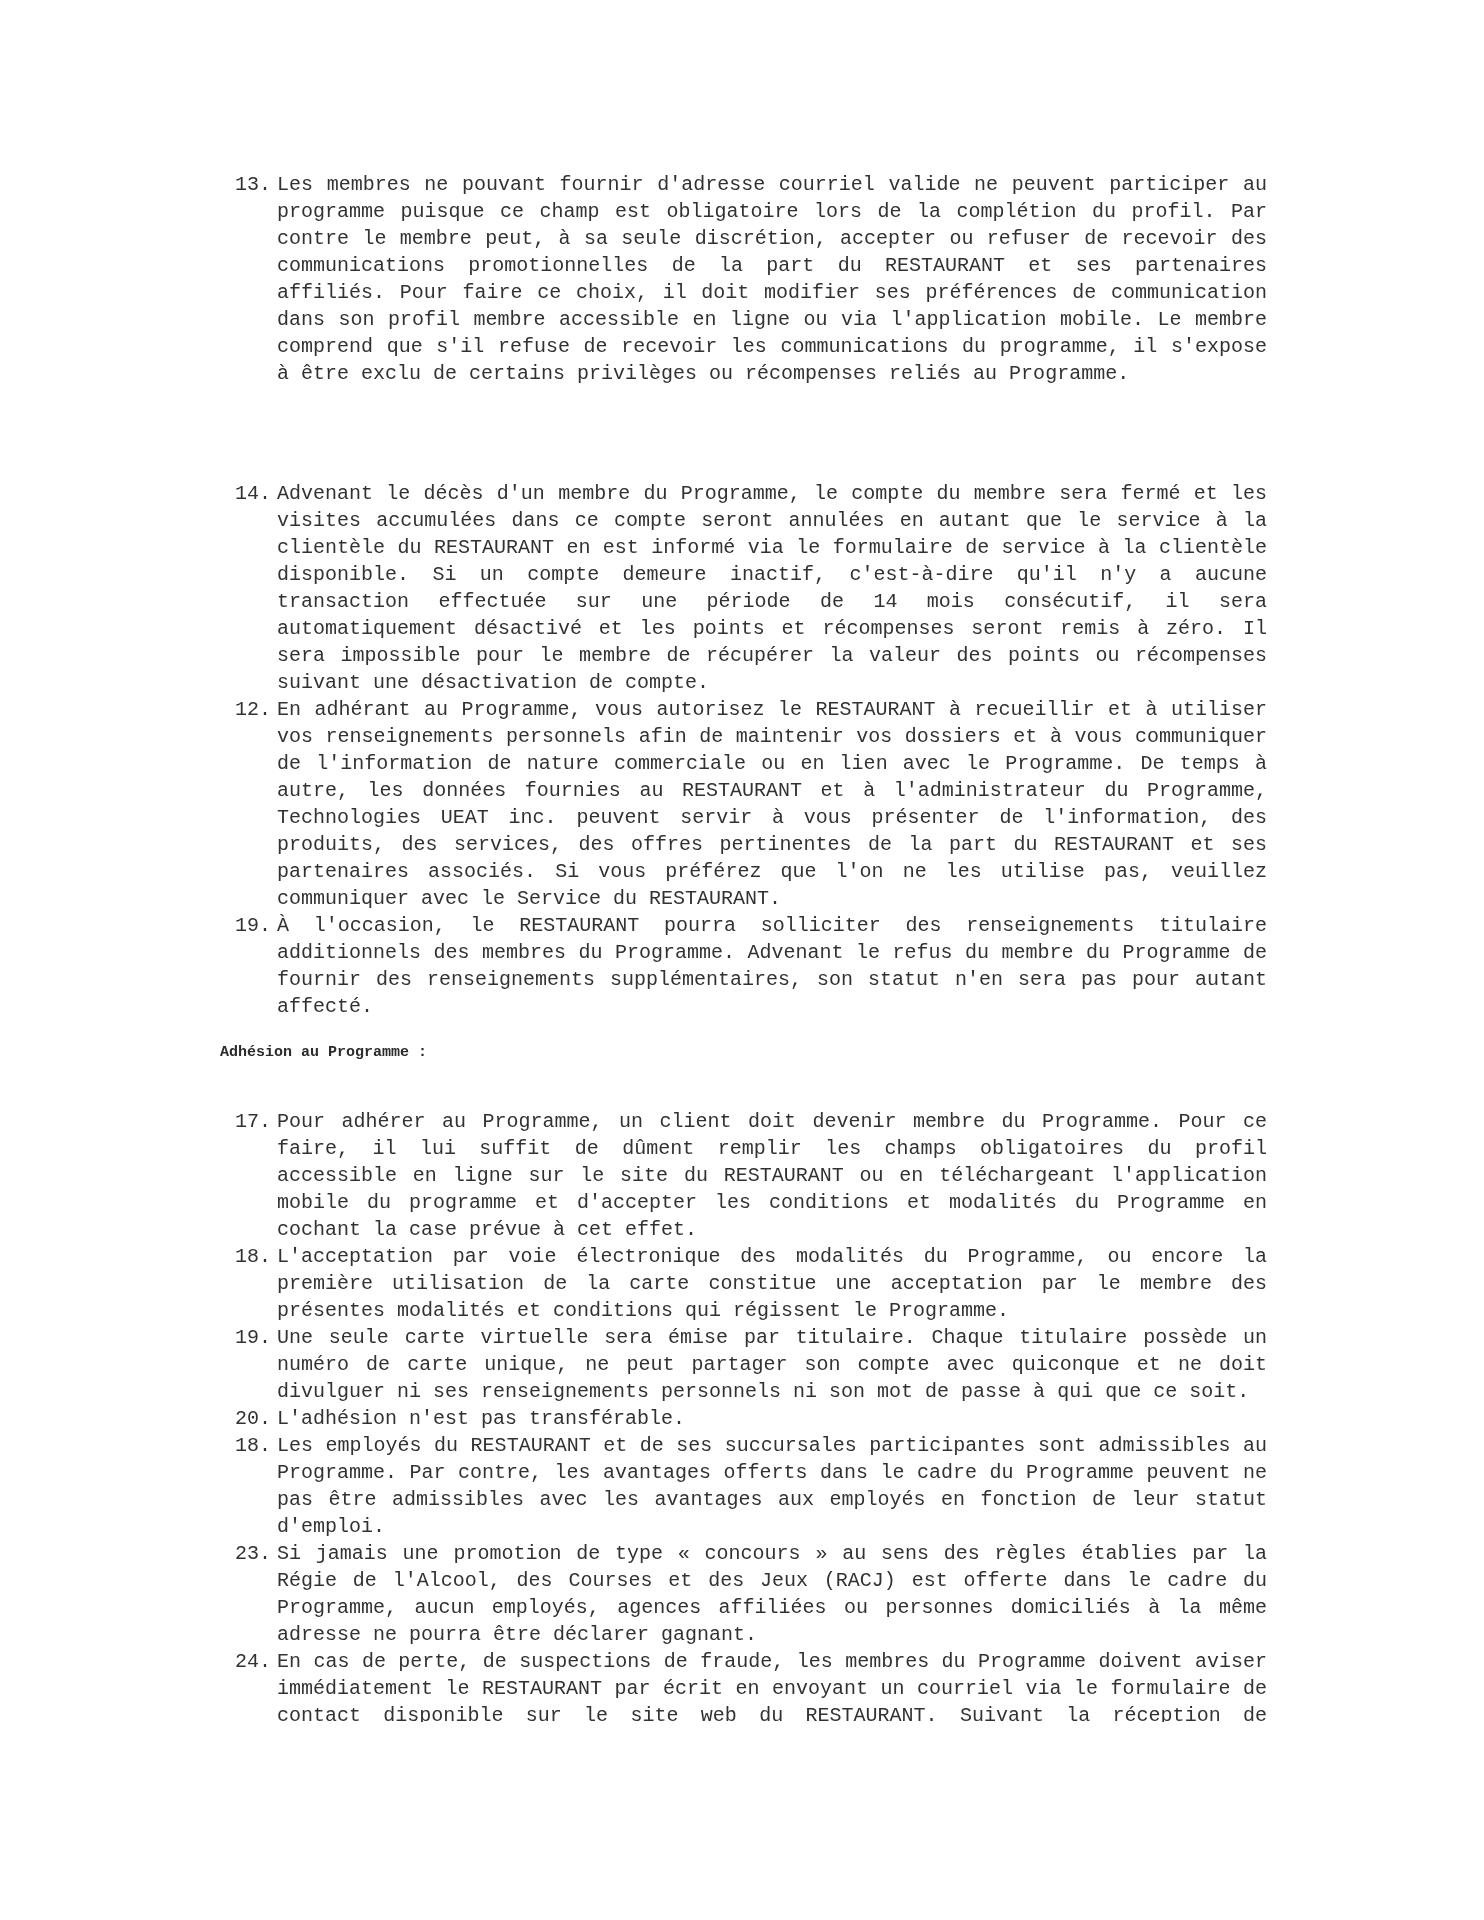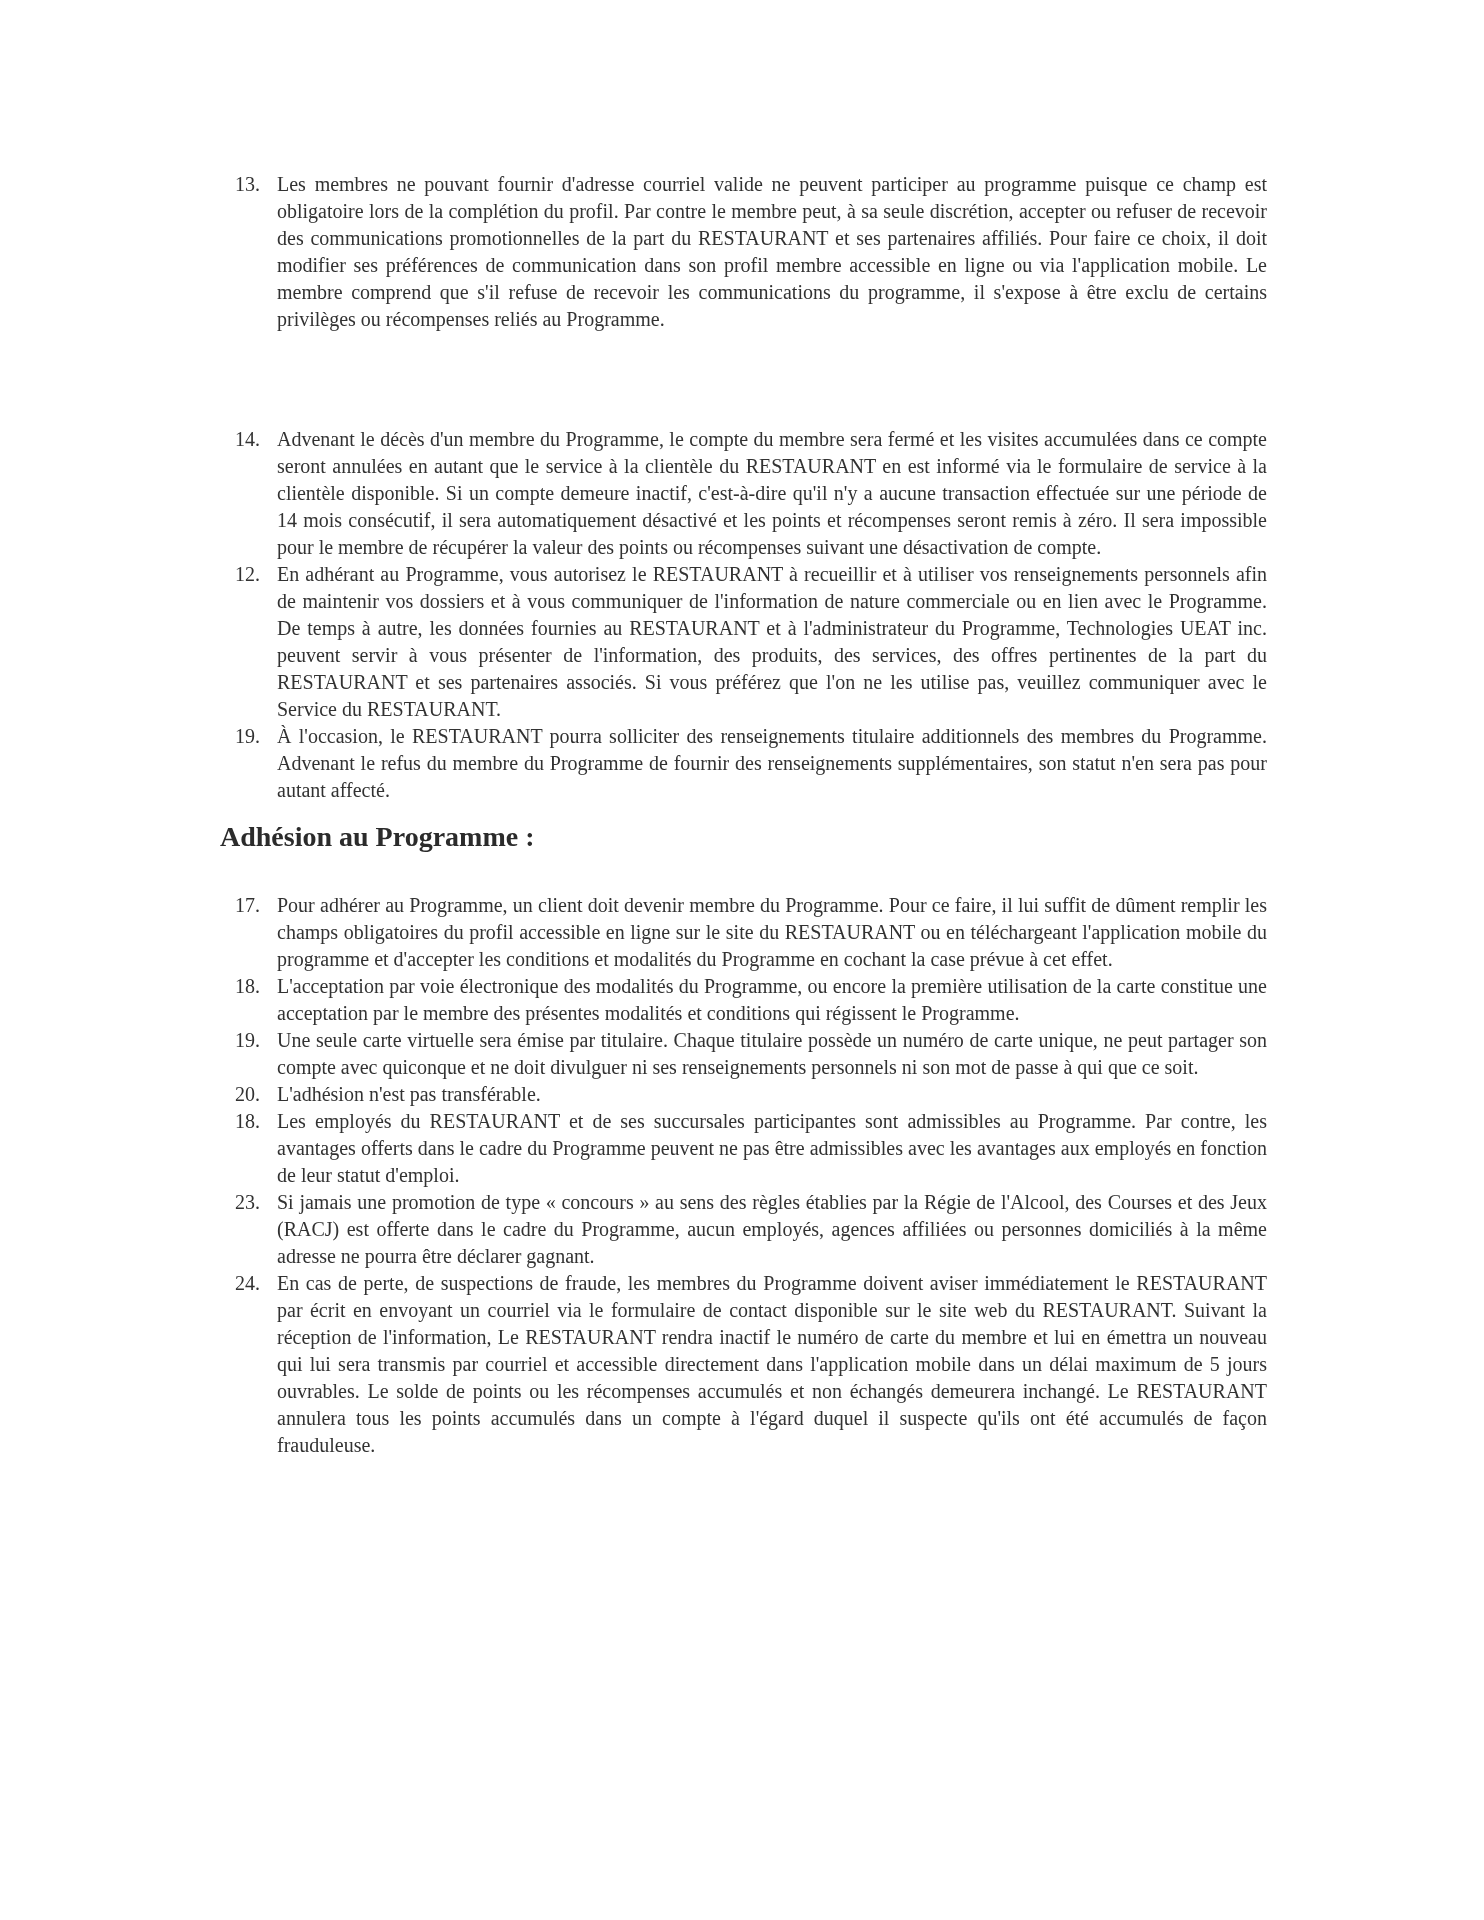--- a/index.html
+++ b/index.html
@@ -6,21 +6,21 @@
     margin: 0;
     padding: 0;
     background: #ffffff;
   }
   .page {
     position: relative;
     width: 1484px;
     height: 1722px;
     background: #ffffff;
     overflow: hidden;
-    font-family: Liberation Serif, serif;
+    font-family: Liberation Mono, monospace;
     color: #323232;
   }
   .content {
     position: absolute;
     top: 171px;
     left: 235px;
     width: 1032px;
     font-size: 20px;
     line-height: 27px;
   }
@@ -38,21 +38,21 @@
     flex: 1 1 auto;
     width: 990px;
     text-align: justify;
     text-justify: inter-word;
   }
   .spacer-large {
     height: 93px;
   }
   .section-heading {
     font-weight: bold;
-    font-size: 28px;
+    font-size: 15px;
     line-height: 27px;
     margin: 19px 0 42px -15px;
     color: #2b2b2b;
   }
 </style>
 </head>
 <body>
 
 <div class="page">
   <main class="content">

